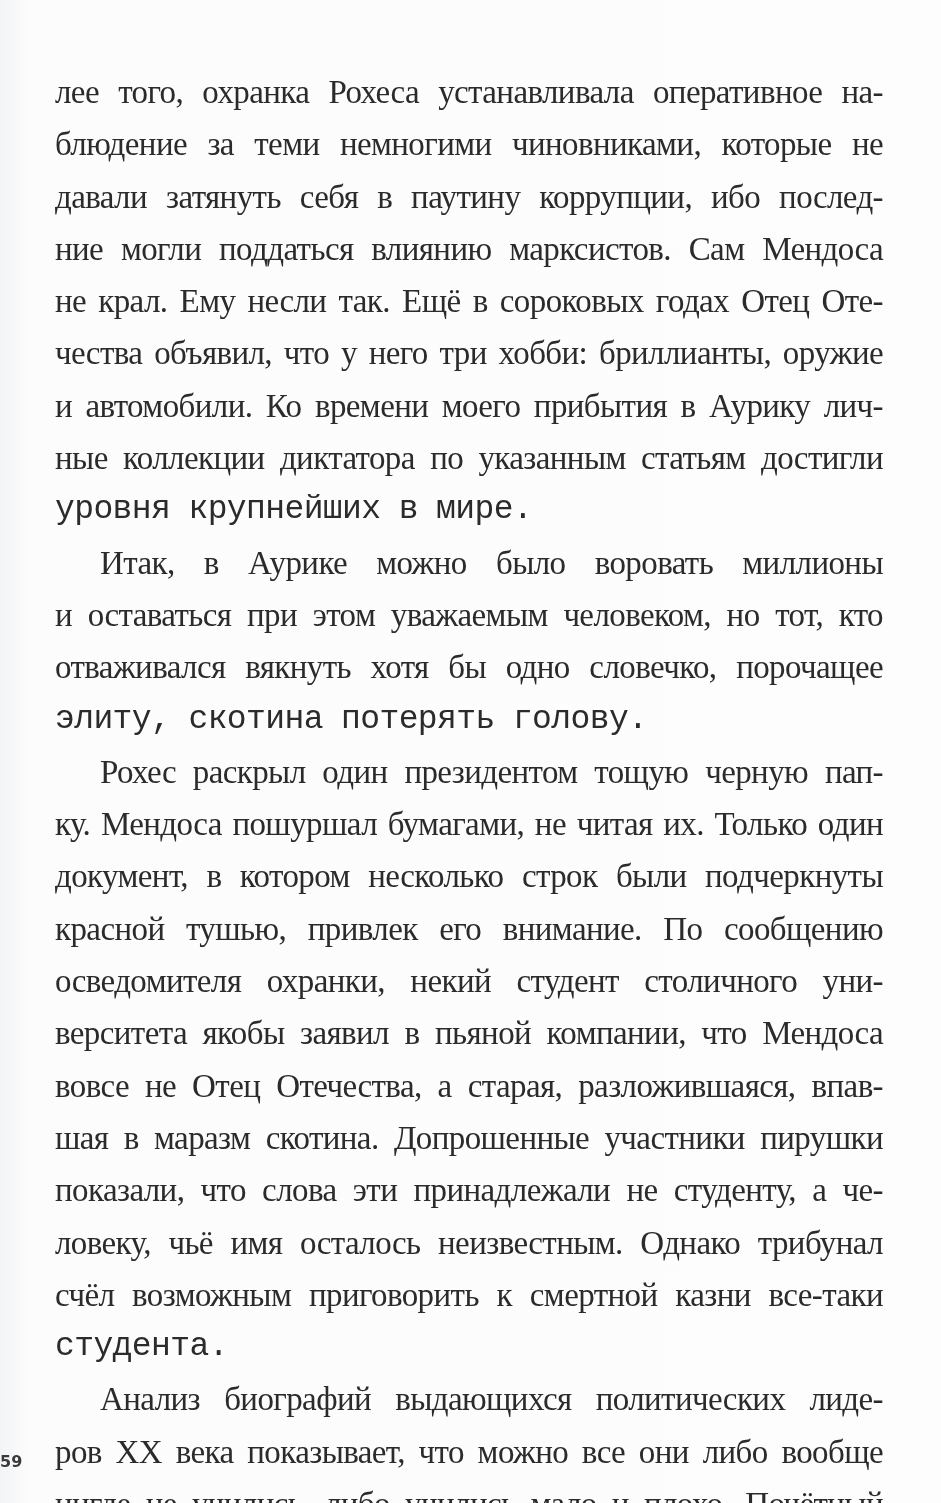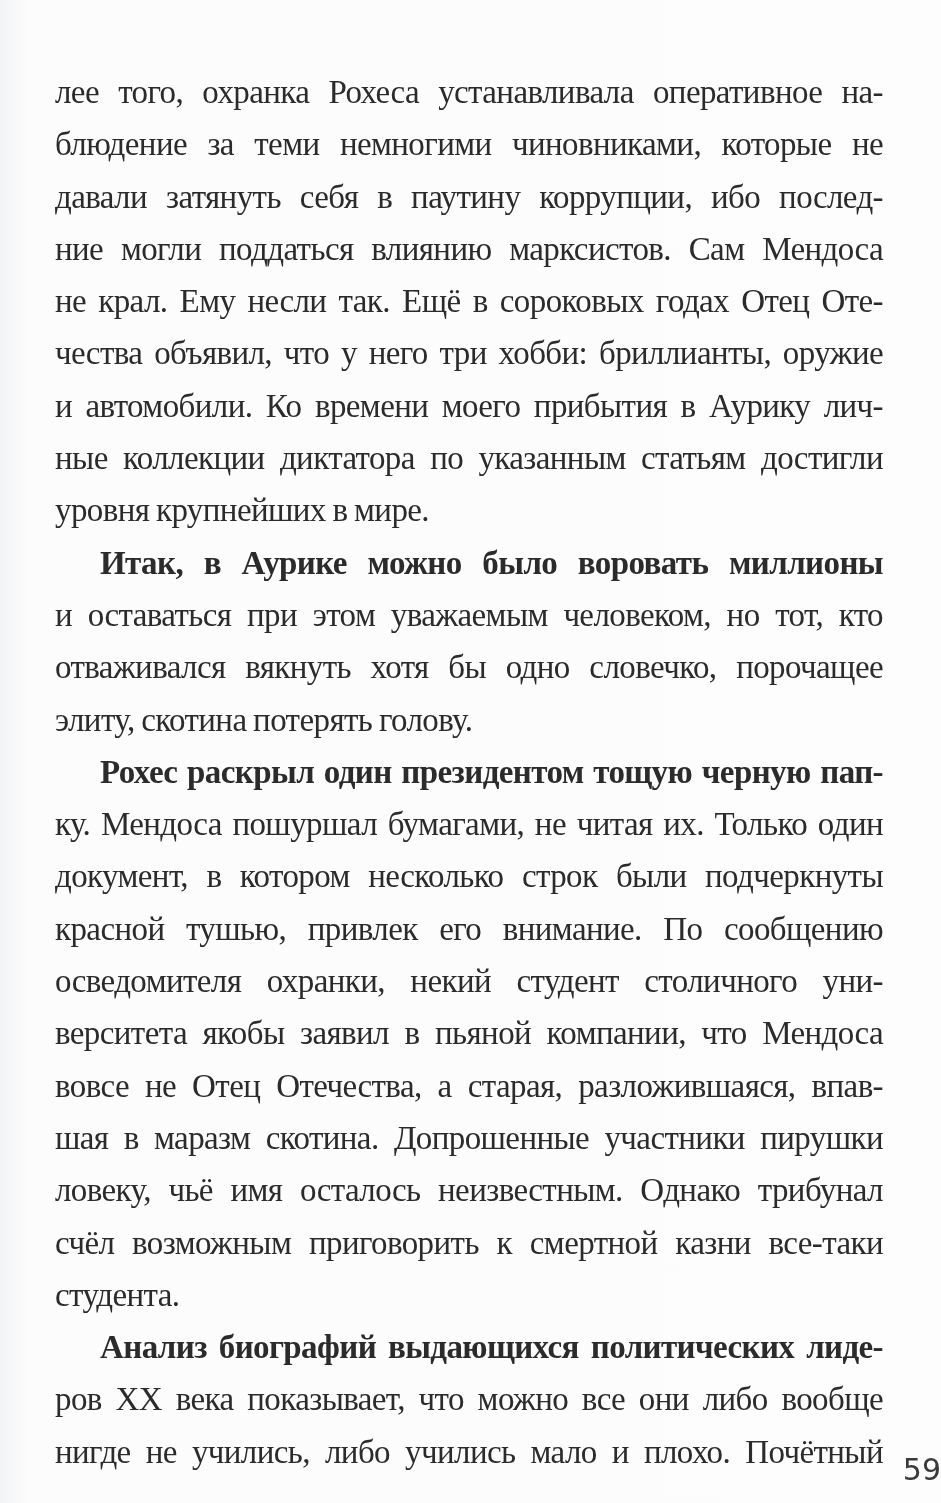--- a/index.html
+++ b/index.html
@@ -35,34 +35,34 @@
     }
     .line {
       display: block;
       white-space: nowrap;
       text-align: justify;
       text-align-last: justify;
       height: 52.3px;
     }
     .line.last {
       text-align-last: left;
+      font-family: Liberation Mono, monospace;
     }
     .line.indent {
       padding-left: 45px;
-      font-weight: bold;
     }
     .page-number {
       position: absolute;
       left: 0;
       width: 941px;
       top: 1452px;
-      text-align: right;
+      text-align: left;
       font-family: "DejaVu Sans", sans-serif;
-      font-weight: normal;
-      font-size: 30px;
+      font-weight: bold;
+      font-size: 16px;
       color: #3a3a3a;
     }
   </style>
 </head>
 <body>
 
 <div class="page">
   <div class="text-block">
 
     <div>
@@ -86,20 +86,21 @@
 
     <div>
       <span class="line indent">Рохес раскрыл один президентом тощую черную пап-</span>
       <span class="line">ку. Мендоса пошуршал бумагами, не читая их. Только один</span>
       <span class="line">документ, в котором несколько строк были подчеркнуты</span>
       <span class="line">красной тушью, привлек его внимание. По сообщению</span>
       <span class="line">осведомителя охранки, некий студент столичного уни-</span>
       <span class="line">верситета якобы заявил в пьяной компании, что Мендоса</span>
       <span class="line">вовсе не Отец Отечества, а старая, разложившаяся, впав-</span>
       <span class="line">шая в маразм скотина. Допрошенные участники пирушки</span>
+      <span class="line">показали, что слова эти принадлежали не студенту, а че-</span>
       <span class="line">ловеку, чьё имя осталось неизвестным. Однако трибунал</span>
       <span class="line">счёл возможным приговорить к смертной казни все-таки</span>
       <span class="line last">студента.</span>
     </div>
 
     <div>
       <span class="line indent">Анализ биографий выдающихся политических лиде-</span>
       <span class="line">ров XX века показывает, что можно все они либо вообще</span>
       <span class="line">нигде не учились, либо учились мало и плохо. Почётный</span>
 

